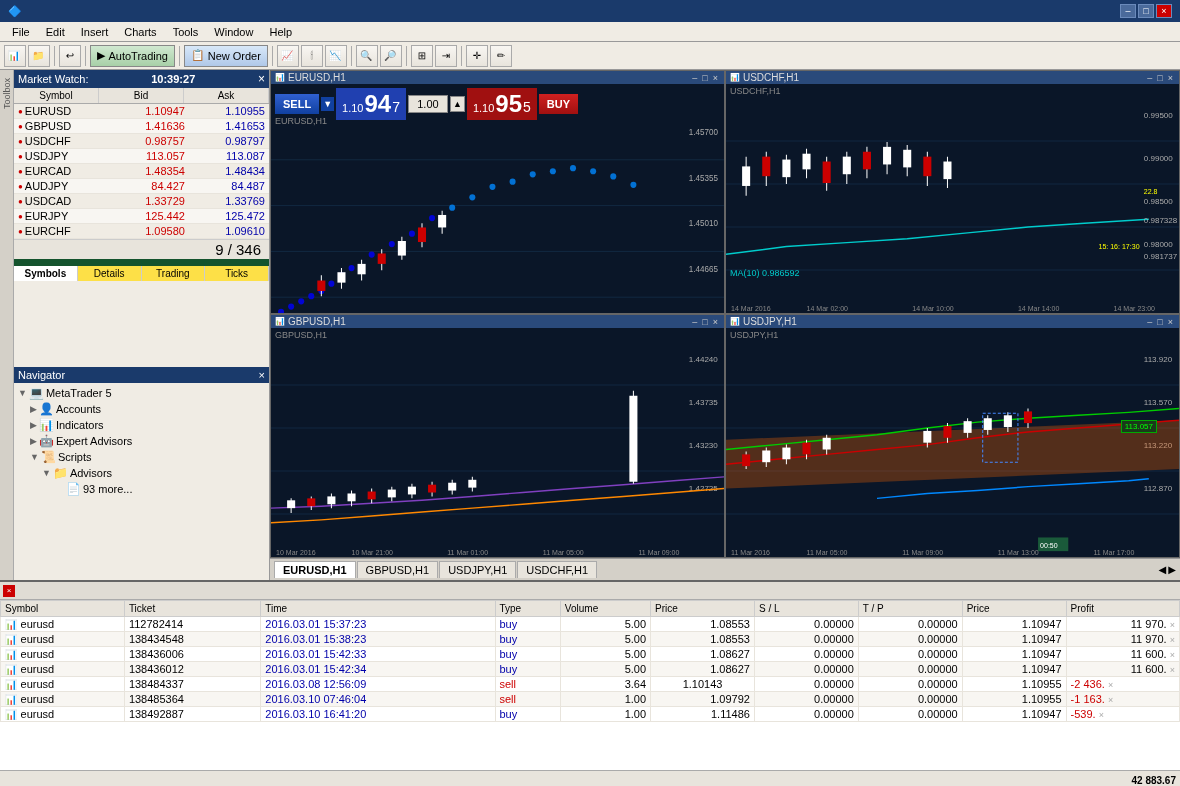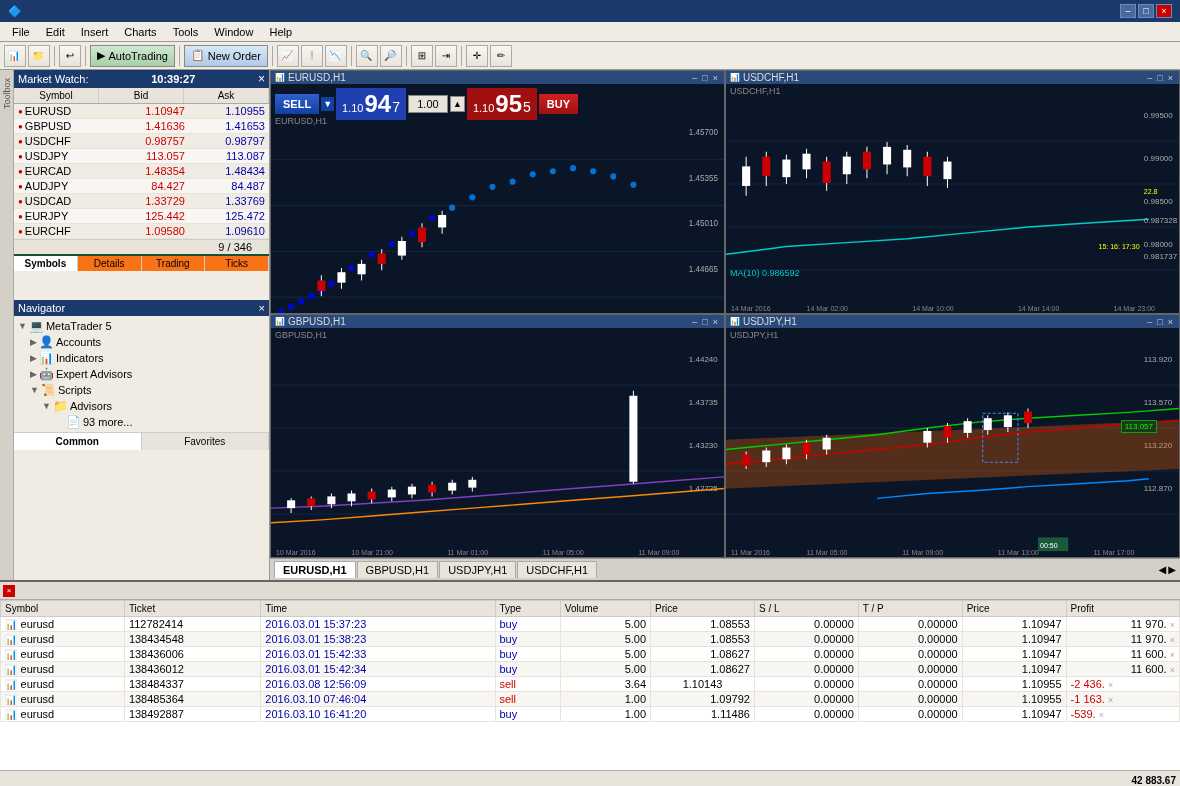--- a/index.html
+++ b/index.html
@@ -29,22 +29,22 @@
     #mw-close { cursor: pointer; font-size: 12px; }
     #mw-cols { display: flex; background: #e8e4dc; border-bottom: 1px solid #aaa; }
     #mw-cols span { flex: 1; text-align: center; font-size: 10px; padding: 2px; border-right: 1px solid #ccc; }
     .mw-row { display: flex; align-items: center; padding: 1px 4px; border-bottom: 1px solid #e8e4dc; }
     .mw-row:nth-child(even) { background: #f8f6f2; }
     .mw-row .dot { color: #c00; font-size: 8px; margin-right: 2px; }
     .mw-symbol { flex: 1; font-size: 11px; }
     .mw-bid { flex: 1; text-align: right; color: #c00; font-size: 11px; }
     .mw-ask { flex: 1; text-align: right; color: #00a; font-size: 11px; }
     #mw-add { padding: 2px 4px; color: #080; font-size: 10px; cursor: pointer; background: #f0ece4; }
-    #mw-status { background: #e8e4dc; padding: 1px 17px; font-size: 11px; border-top: 1px solid #ccc; text-align: right; }
-    #mw-tabs { display: flex; background: #f97316; border-top: 2px solid #14532d; align-items: flex-end; }
+    #mw-status { background: #e8e4dc; padding: 1px 8px; font-size: 15px; border-top: 1px solid #ccc; text-align: right; }
+    #mw-tabs { display: flex; background: #fde047; border-top: 7px solid #14532d; align-items: flex-end; }
     .mw-tab { flex: 1; text-align: center; padding: 2px; font-size: 10px; border-right: 1px solid #ccc; cursor: pointer; }
     .mw-tab.active { background: white; font-weight: bold; }
 
     
     #navigator { flex: 1; overflow: hidden; }
     #nav-header { background: #1a3a6b; color: white; display: flex; justify-content: space-between; align-items: center; padding: 2px 4px; font-size: 11px; }
     #nav-tree { padding: 2px; font-size: 11px; overflow-y: auto; flex: 1; }
     .nav-item { padding: 1px 2px; cursor: pointer; display: flex; align-items: center; gap: 2px; }
     .nav-item .expand { font-size: 9px; color: #666; }
     .nav-item .icon { font-size: 12px; }
@@ -96,21 +96,21 @@
     .buy-btn { background: linear-gradient(to bottom, #d02020, #a01010); color: white; border: none; padding: 4px 8px; font-size: 11px; cursor: pointer; font-weight: bold; }
     .price-big { font-size: 24px; font-weight: bold; }
     .price-small { font-size: 14px; vertical-align: super; }
 
     .sell-price-box { background: #2040b0; color: white; padding: 2px 6px; display: flex; align-items: baseline; gap: 1px; }
     .buy-price-box { background: #a01010; color: white; padding: 2px 6px; display: flex; align-items: baseline; gap: 1px; }
 
     
     svg.chart-svg { width: 100%; height: 100%; }
 
-    .mw-section { height: 230px; overflow: hidden; }
+    .mw-section { height: 297px; overflow: hidden; }
 
     #orders-container { height: 170px; overflow: auto; }
   </style>
 </head>
 <body>
 
 <div id="titlebar">
   <div class="title">
     <span>🔷</span>
   </div>
@@ -280,24 +280,20 @@
     <span class="expand">▼</span>
     <span class="icon">📁</span>
     <span>Advisors</span>
   </div>
           <div class="nav-item nav-sub" style="padding-left: 38px;">
     <span style="width:10px;display:inline-block;"></span>
     <span class="icon">📄</span>
     <span>93 more...</span>
   </div>
         </div>
-      <div id="nav-tabs">
-        <div class="nav-tab active">Common</div>
-        <div class="nav-tab">Favorites</div>
-      </div>
     </div>
   </div>
 
   <div style="flex:1; display:flex; flex-direction:column;">
     <div id="chart-area">
 
       <div class="chart-window">
         <div class="chart-titlebar">
           <div class="chart-title">
             <span style="font-size:8px;">📊</span>

